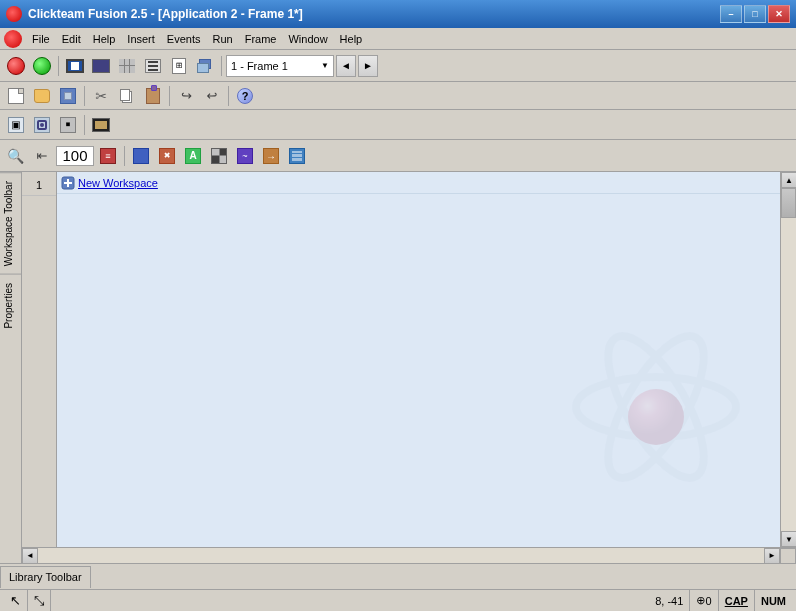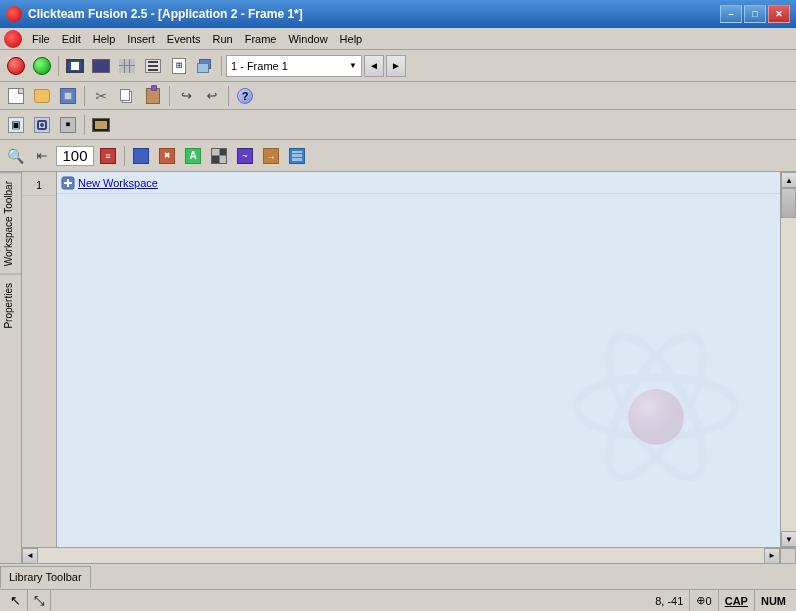--- a/index.html
+++ b/index.html
@@ -101,21 +101,21 @@
       border-radius: 2px;
     }
     .toolbar-sep {
       width: 1px;
       height: 20px;
       background: #a0a0a0;
       margin: 0 2px;
     }
     .toolbar-dropdown {
       height: 22px;
-      width: 136px;
+      width: 108px;
       border: 1px solid #a0a0a0;
       background: white;
       padding: 0 4px;
       font-size: 11px;
       display: flex;
       align-items: center;
       justify-content: space-between;
       cursor: pointer;
       gap: 12px;
     }

